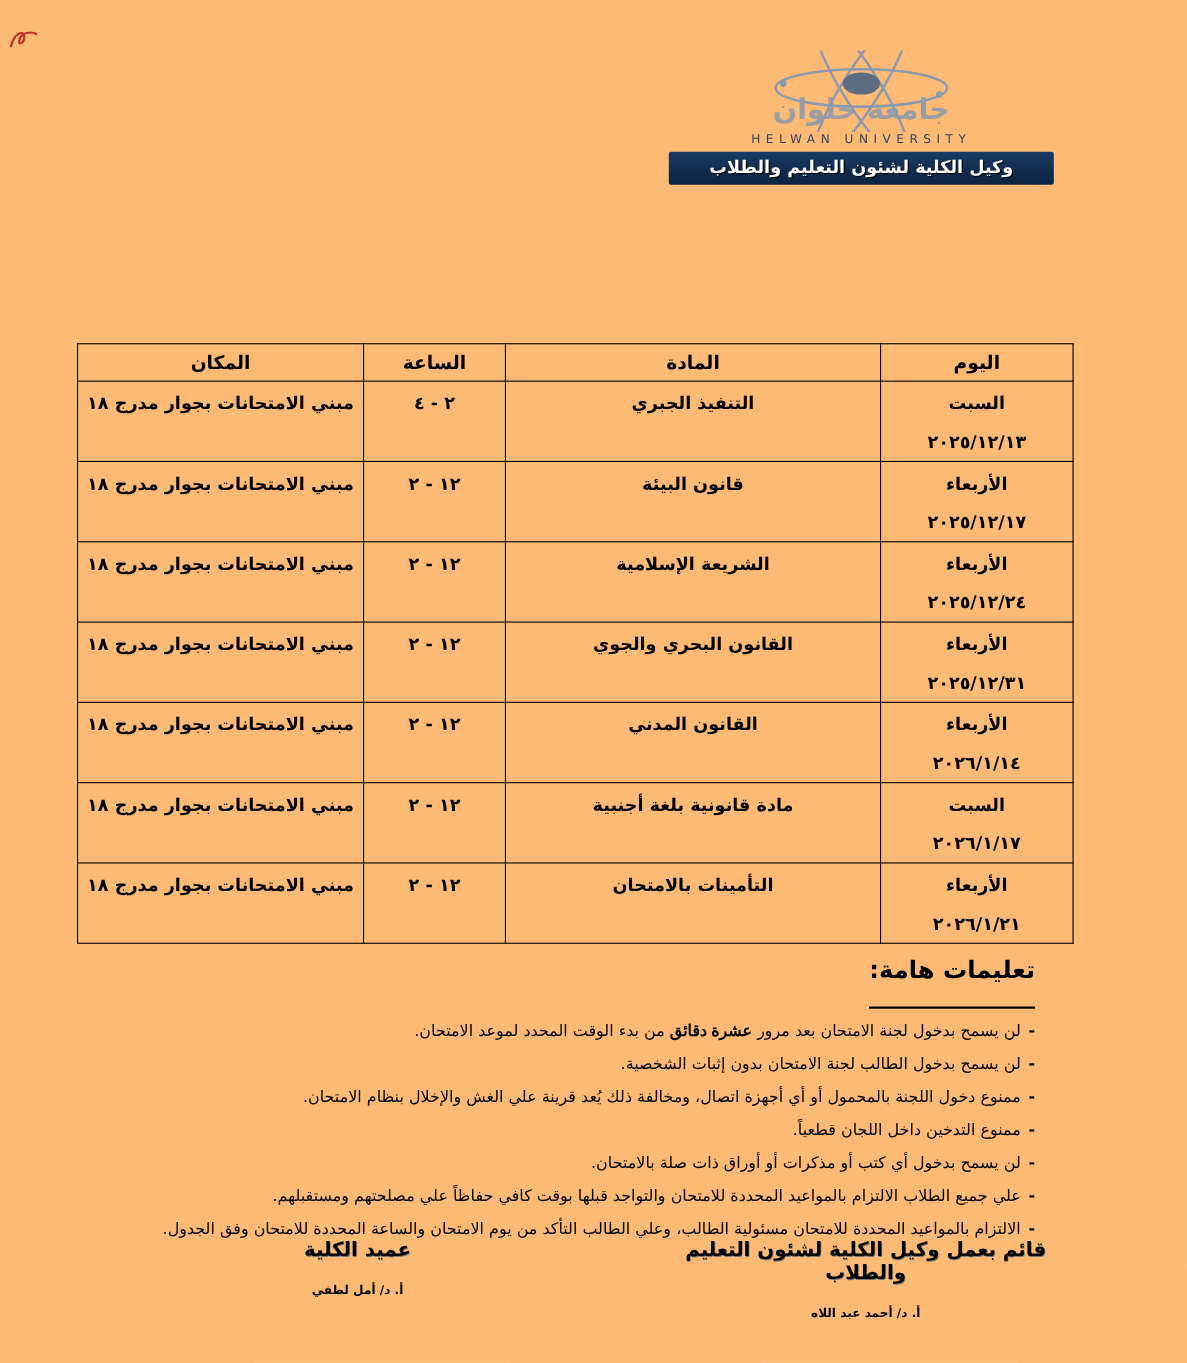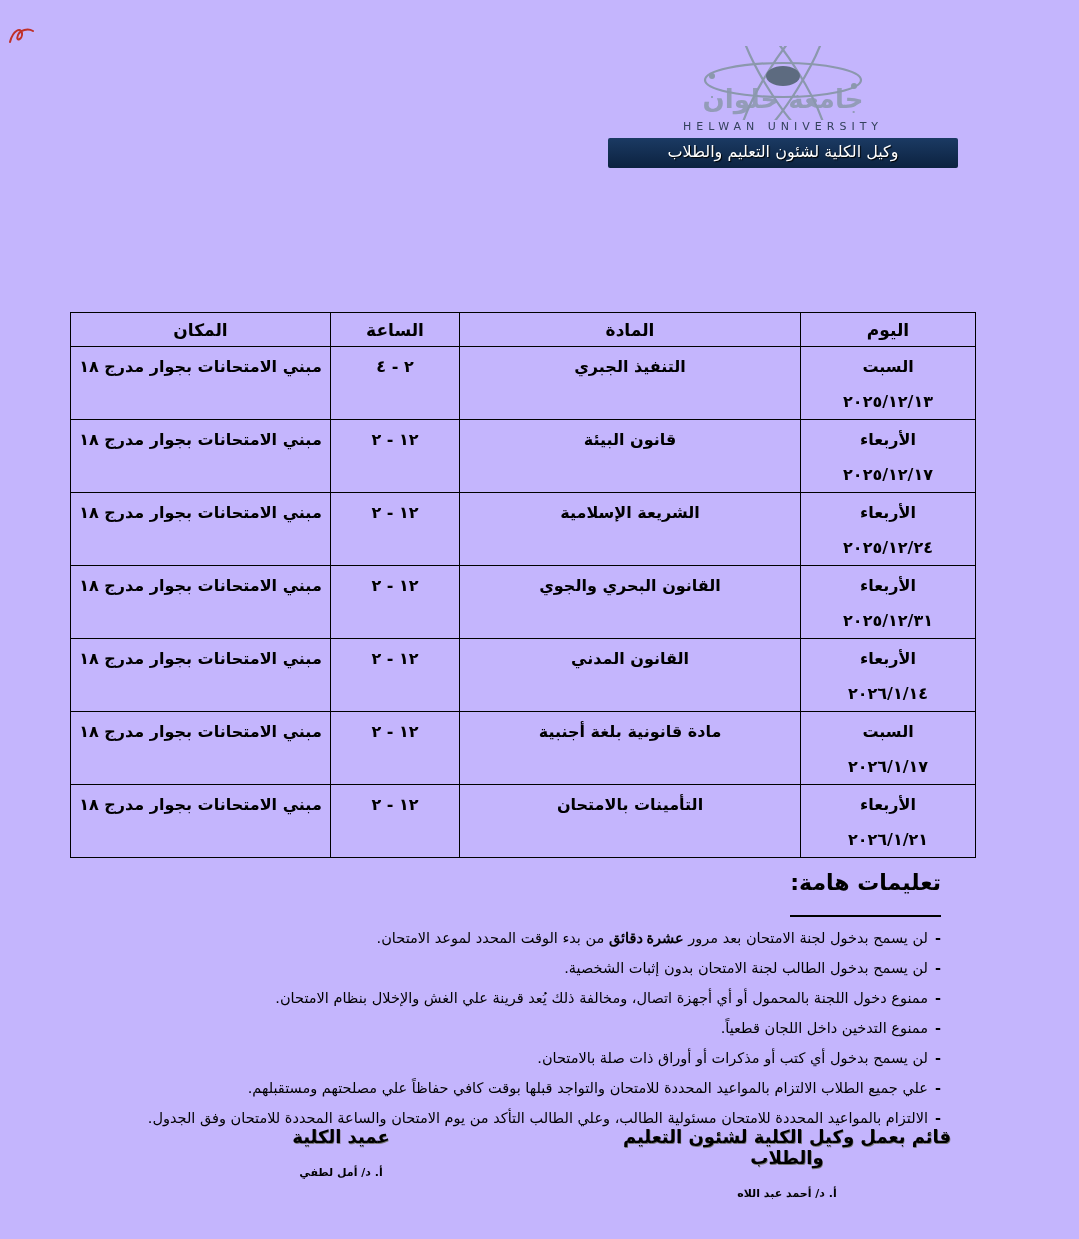--- a/index.html
+++ b/index.html
@@ -6,21 +6,21 @@
   html, body { background: #ffffff; }
   body {
     font-family: "DejaVu Sans", "Liberation Sans", sans-serif;
     color: #000;
   }
   .page {
     position: relative;
     width: 1079px;
     height: 1239px;
     margin: 0 auto;
-    background: #c4b5fd;
+    background: #fdba74;
     direction: rtl;
     overflow: hidden;
   }
 
   
   .red-mark { position: absolute; top: 22px; left: 6px; }
 
   
   .logo-block {
     position: absolute;
@@ -34,21 +34,21 @@
     font-size: 11px;
     font-weight: normal;
     letter-spacing: 5px;
     color: #33415c;
     margin-top: -4px;
   }
   .banner {
     margin-top: 5px;
     background: linear-gradient(#1b3a63, #0c2240);
     color: #ffffff;
-    font-weight: normal;
+    font-weight: bold;
     font-size: 16px;
     line-height: 1.1;
     padding: 5px 8px 7px;
     border-radius: 2px;
     text-shadow: 1px 1px 1px #000;
     direction: rtl;
   }
 
   
   .titles {
@@ -112,21 +112,21 @@
     line-height: 1.35;
     margin-bottom: 10.5px;
     white-space: nowrap;
   }
   .note-item .dash { margin-left: 7px; font-weight: bold; }
   .note-item b { font-weight: bold; font-family: Liberation Serif, serif; }
 
   
   .sig { position: absolute; top: 1126px; text-align: center; }
   .sig-right { right: 112px; width: 360px; }
-  .sig-left  { left: 231px;  width: 220px; }
+  .sig-left  { left: 215px;  width: 220px; }
   .sig-title {
     font-size: 18px;
     font-weight: bold;
     text-shadow: 0.6px 0.6px 0 #777;
   }
   .sig-name { margin-top: 19px; font-size: 11px; font-weight: bold; }
 </style>
 </head>
 <body>
 

